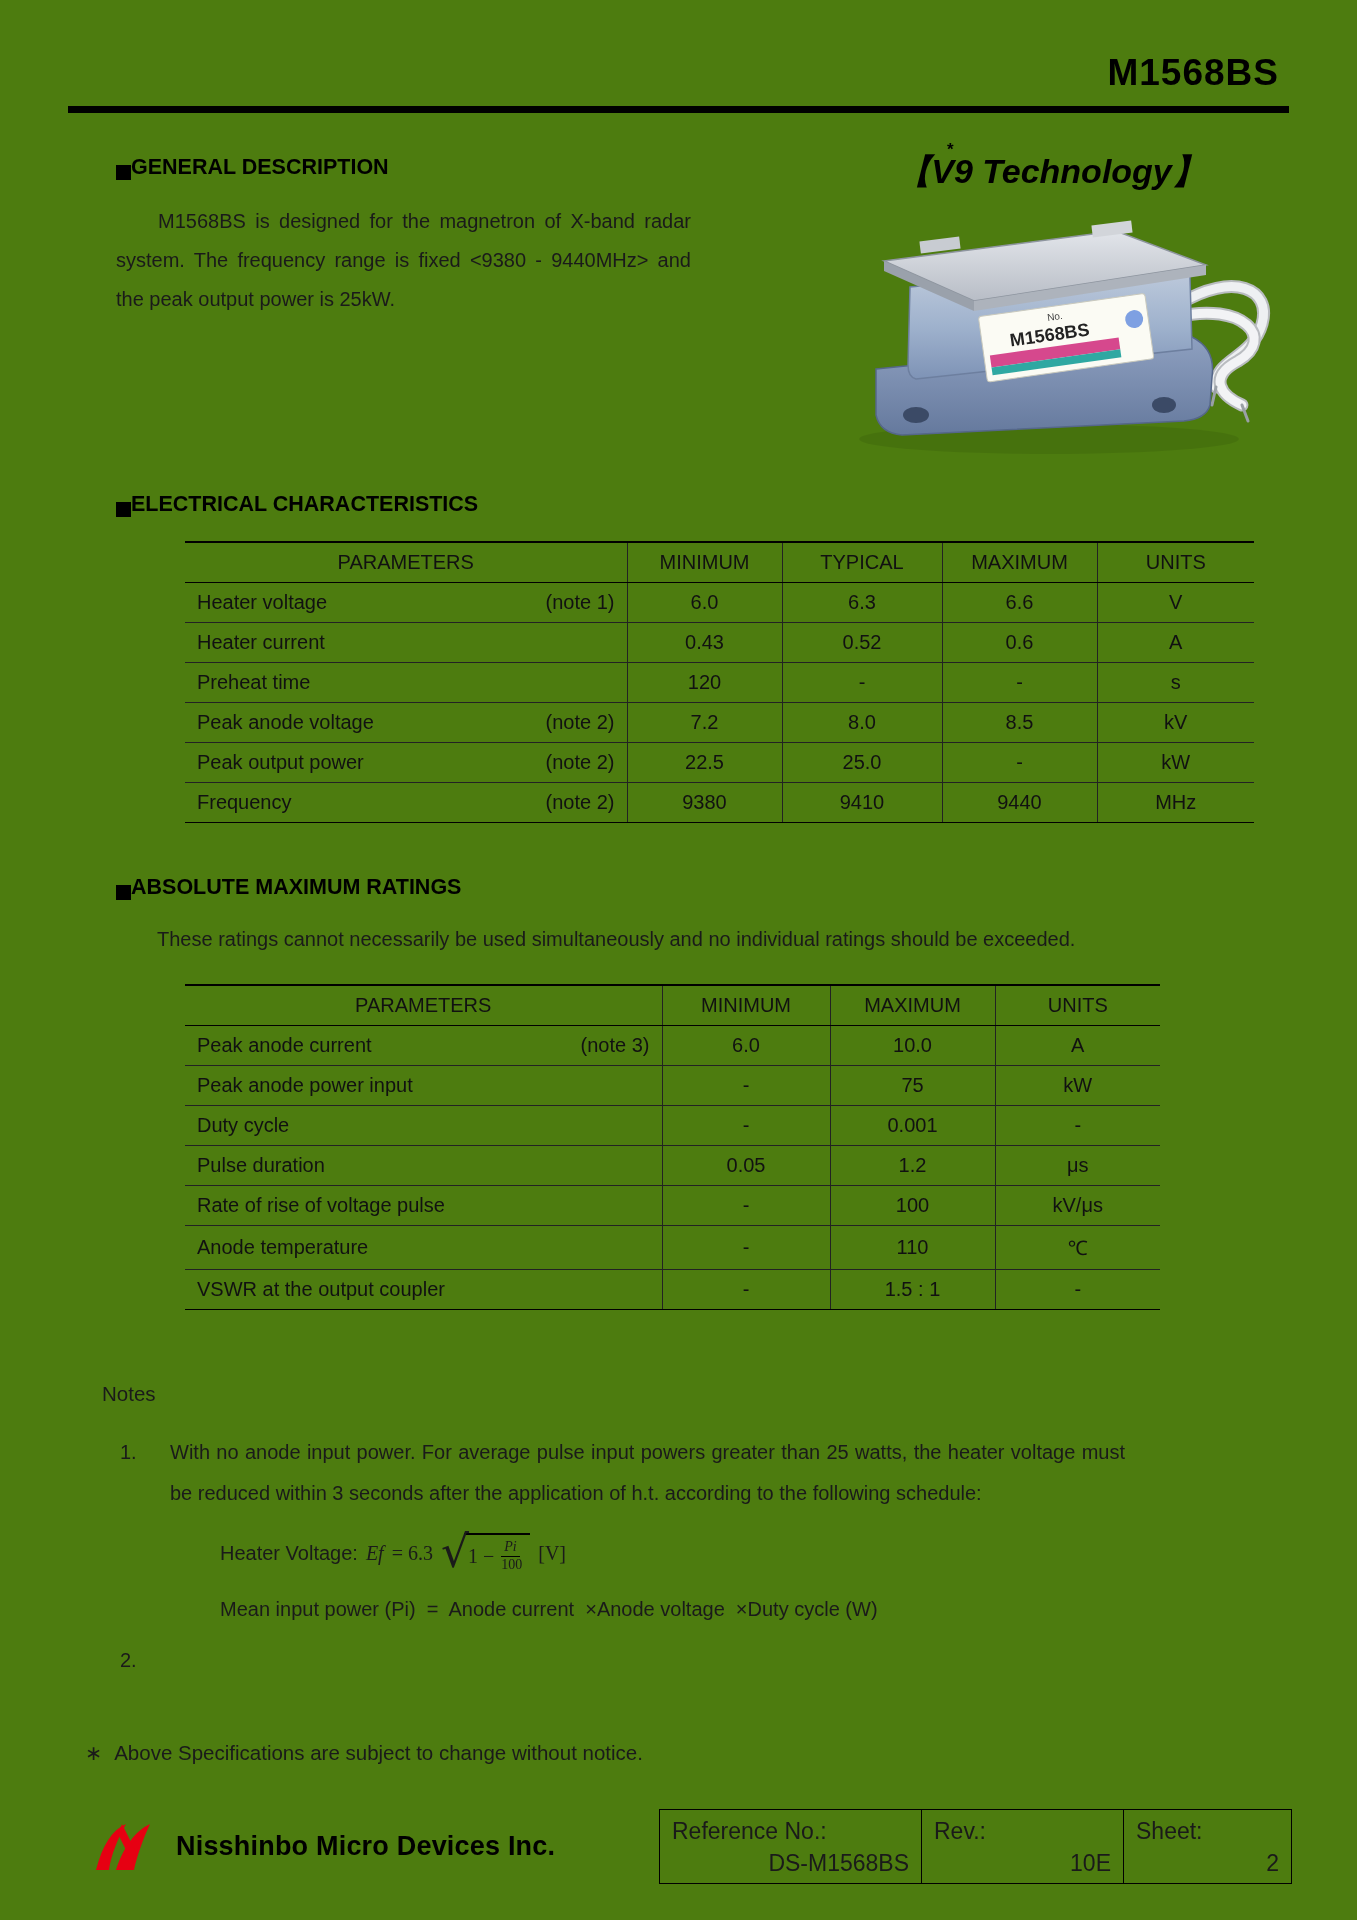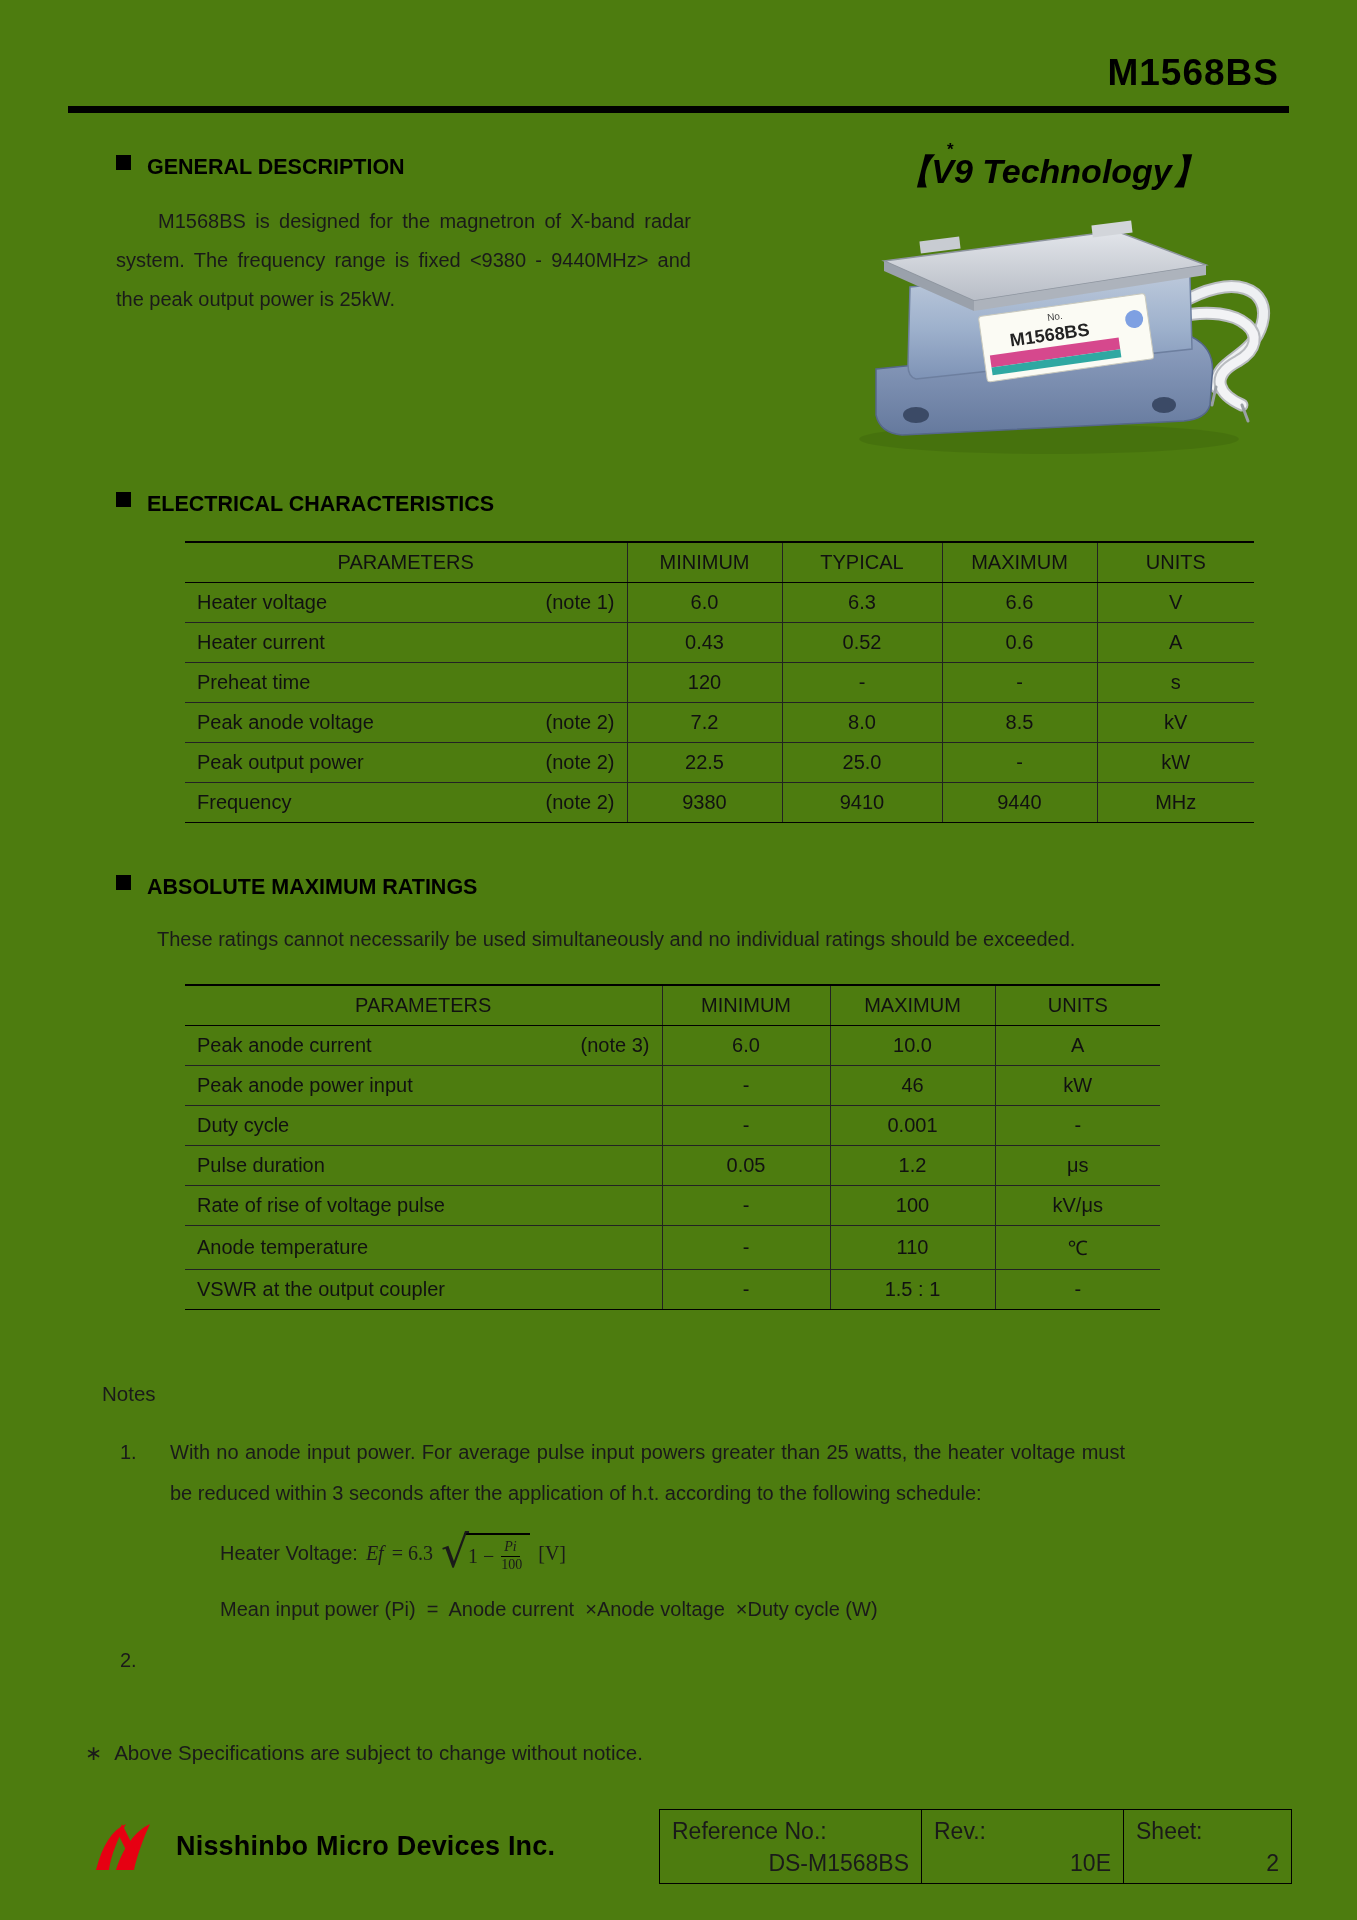--- a/index.html
+++ b/index.html
@@ -11,21 +11,21 @@
   }
   
   .doc-title {
     padding-top: 52px; margin-right: 78px; text-align: right;
     font-size: 37px; font-weight: bold; letter-spacing: 1px; color: #000;
   }
   .top-rule { height: 7px; background: #000; margin: 12px 68px 0 68px; }
 
   
   .section-heading {
-    display: flex; align-items: flex-start; gap: 16px;
+    display: flex; align-items: flex-end; 
     margin-left: 100px; font-size: 21.5px; font-weight: bold; color: #000; padding-left: 16px;
   }
   .square { width: 15px; height: 15px; background: #000; flex: 0 0 auto; }
 
   
   .gd-row { display: flex; margin: 0 78px 0 100px; }
   .gd-left { width: 600px; }
   .gd-left .section-heading { margin-left: 0; margin-top: 42px; }
   .gd-body {
     margin-top: 22px; margin-left: 16px; width: 575px;
@@ -310,21 +310,21 @@
           <td class="c">A</td>
         </tr>
         <tr>
           <td>
               <div class="param-flex">
                 <span>Peak anode power input</span>
                 <span></span>
               </div>
             </td>
           <td class="c">-</td>
-          <td class="c">46</td>
+          <td class="c">75</td>
           <td class="c">kW</td>
         </tr>
         <tr>
           <td>
               <div class="param-flex">
                 <span>Duty cycle</span>
                 <span></span>
               </div>
             </td>
           <td class="c">-</td>

